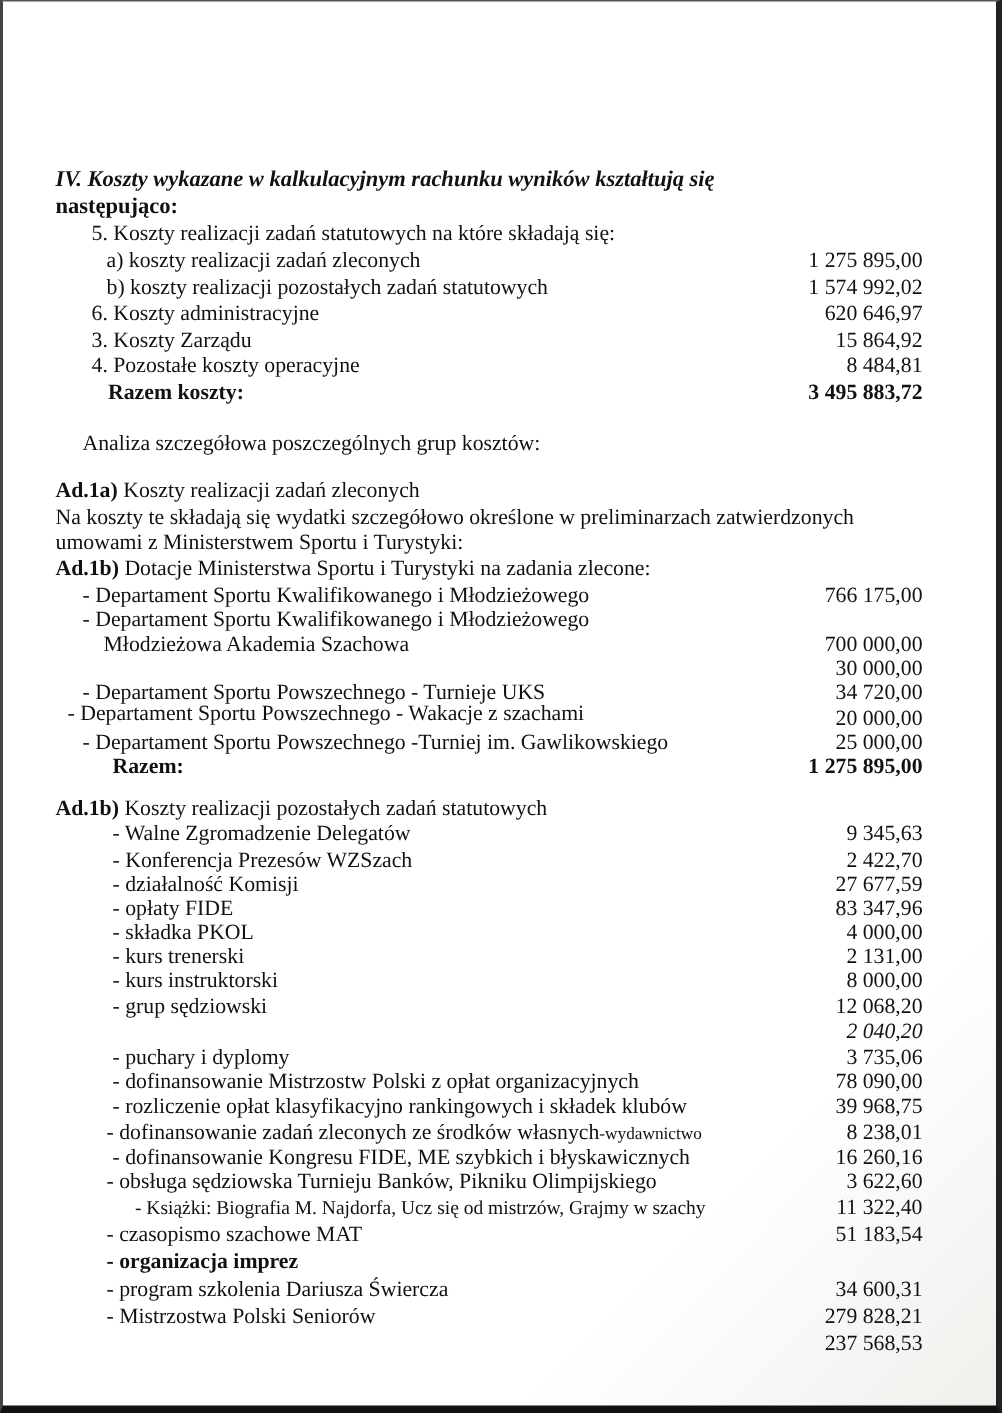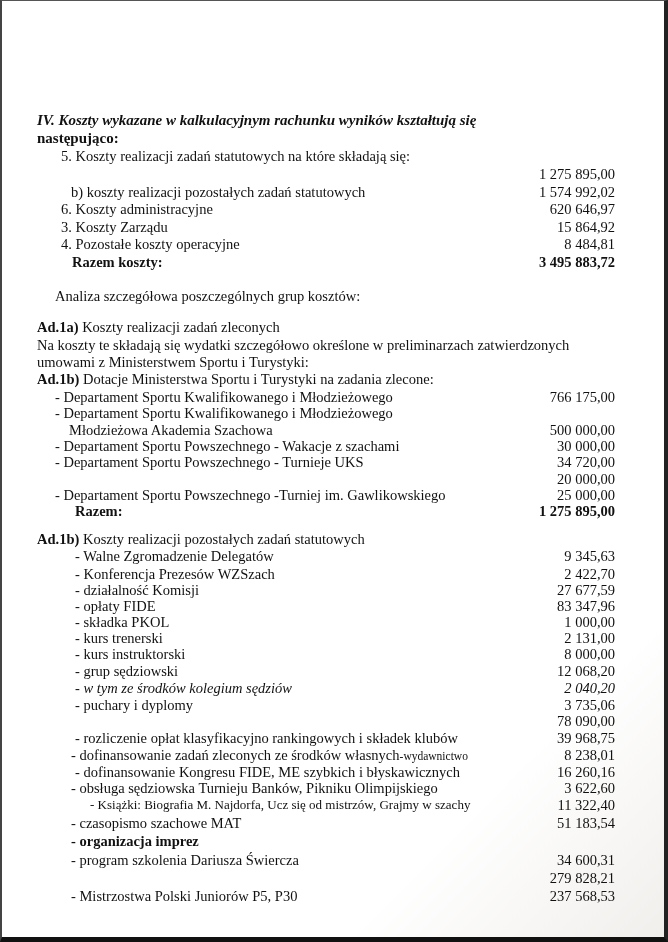--- a/index.html
+++ b/index.html
@@ -38,20 +38,21 @@
     <span class="txt" style="left:35px;font-style:italic;">IV. Koszty wykazane w kalkulacyjnym rachunku wyników kształtują się</span>
   </div>
   <div class="line heading" style="top:128px;">
     <span class="txt" style="left:35px;">następująco:</span>
   </div>
 
   <div class="line" style="top:146px;">
     <span class="txt" style="left:59px;">5. Koszty realizacji zadań statutowych na które składają się:</span>
   </div>
   <div class="line" style="top:164px;">
+    <span class="txt" style="left:69px;">a) koszty realizacji zadań zleconych</span>
     <span class="val">1 275 895,00</span>
   </div>
   <div class="line" style="top:182px;">
     <span class="txt" style="left:69px;">b) koszty realizacji pozostałych zadań statutowych</span>
     <span class="val">1 574 992,02</span>
   </div>
   <div class="line" style="top:199px;">
     <span class="txt" style="left:59px;">6. Koszty administracyjne</span>
     <span class="val">620 646,97</span>
   </div>
@@ -91,24 +92,24 @@
   </div>
   <div class="line" style="top:387px;">
     <span class="txt" style="left:53px;">-  Departament Sportu Kwalifikowanego i Młodzieżowego</span>
     <span class="val">766 175,00</span>
   </div>
   <div class="line" style="top:403px;">
     <span class="txt" style="left:53px;">-  Departament Sportu Kwalifikowanego i Młodzieżowego</span>
   </div>
   <div class="line" style="top:420px;">
     <span class="txt" style="left:67px;">Młodzieżowa Akademia Szachowa</span>
-    <span class="val">500 000,00</span>
+    <span class="val">700 000,00</span>
   </div>
   <div class="line" style="top:436px;">
-    <span class="txt" style="left:53px;">-    Departament Sportu Powszechnego -  Wakacje z szachami</span>
+    <span class="txt" style="left:43px;margin-top:30px;">-    Departament Sportu Powszechnego -  Wakacje z szachami</span>
     <span class="val">30 000,00</span>
   </div>
   <div class="line" style="top:452px;">
     <span class="txt" style="left:53px;">-    Departament Sportu Powszechnego -  Turnieje UKS</span>
     <span class="val">34 720,00</span>
   </div>
   <div class="line" style="top:469px;">
     <span class="val">20 000,00</span>
   </div>
   <div class="line" style="top:485px;">
@@ -137,43 +138,43 @@
   <div class="line" style="top:580px;">
     <span class="txt" style="left:73px;">- działalność Komisji</span>
     <span class="val">27 677,59</span>
   </div>
   <div class="line" style="top:596px;">
     <span class="txt" style="left:73px;">- opłaty FIDE</span>
     <span class="val">83 347,96</span>
   </div>
   <div class="line" style="top:612px;">
     <span class="txt" style="left:73px;">- składka PKOL</span>
-    <span class="val">1 000,00</span>
+    <span class="val">4 000,00</span>
   </div>
   <div class="line" style="top:628px;">
     <span class="txt" style="left:73px;">- kurs trenerski</span>
     <span class="val">2 131,00</span>
   </div>
   <div class="line" style="top:644px;">
     <span class="txt" style="left:73px;">- kurs instruktorski</span>
     <span class="val">8 000,00</span>
   </div>
   <div class="line" style="top:661px;">
     <span class="txt" style="left:73px;">- grup sędziowski</span>
     <span class="val">12 068,20</span>
   </div>
   <div class="line i" style="top:678px;">
-    <span class="txt" style="left:73px;">- w tym ze środków kolegium sędziów</span>
     <span class="val">2 040,20</span>
   </div>
   <div class="line" style="top:695px;">
     <span class="txt" style="left:73px;">- puchary i dyplomy</span>
     <span class="val">3 735,06</span>
   </div>
   <div class="line" style="top:711px;">
+    <span class="txt" style="left:73px;">- dofinansowanie Mistrzostw Polski z opłat organizacyjnych</span>
     <span class="val">78 090,00</span>
   </div>
   <div class="line" style="top:728px;">
     <span class="txt" style="left:73px;">- rozliczenie opłat klasyfikacyjno rankingowych i składek klubów</span>
     <span class="val">39 968,75</span>
   </div>
   <div class="line" style="top:745px;">
     <span class="txt" style="left:69px;">
       <span>- dofinansowanie zadań zleconych ze środków własnych</span><span class="small">-wydawnictwo</span>
     </span>
@@ -196,20 +197,20 @@
     <span class="val">51 183,54</span>
   </div>
   <div class="line b" style="top:831px;">
     <span class="txt" style="left:69px;">- organizacja imprez</span>
   </div>
   <div class="line" style="top:850px;">
     <span class="txt" style="left:69px;">- program szkolenia Dariusza Świercza</span>
     <span class="val">34 600,31</span>
   </div>
   <div class="line" style="top:868px;">
+    <span class="txt" style="left:69px;">- Mistrzostwa Polski Seniorów</span>
     <span class="val">279 828,21</span>
   </div>
   <div class="line" style="top:886px;">
-    <span class="txt" style="left:69px;">- Mistrzostwa Polski Juniorów P5, P30</span>
     <span class="val">237 568,53</span>
   </div>
 
 </div>
 
 </body></html>

